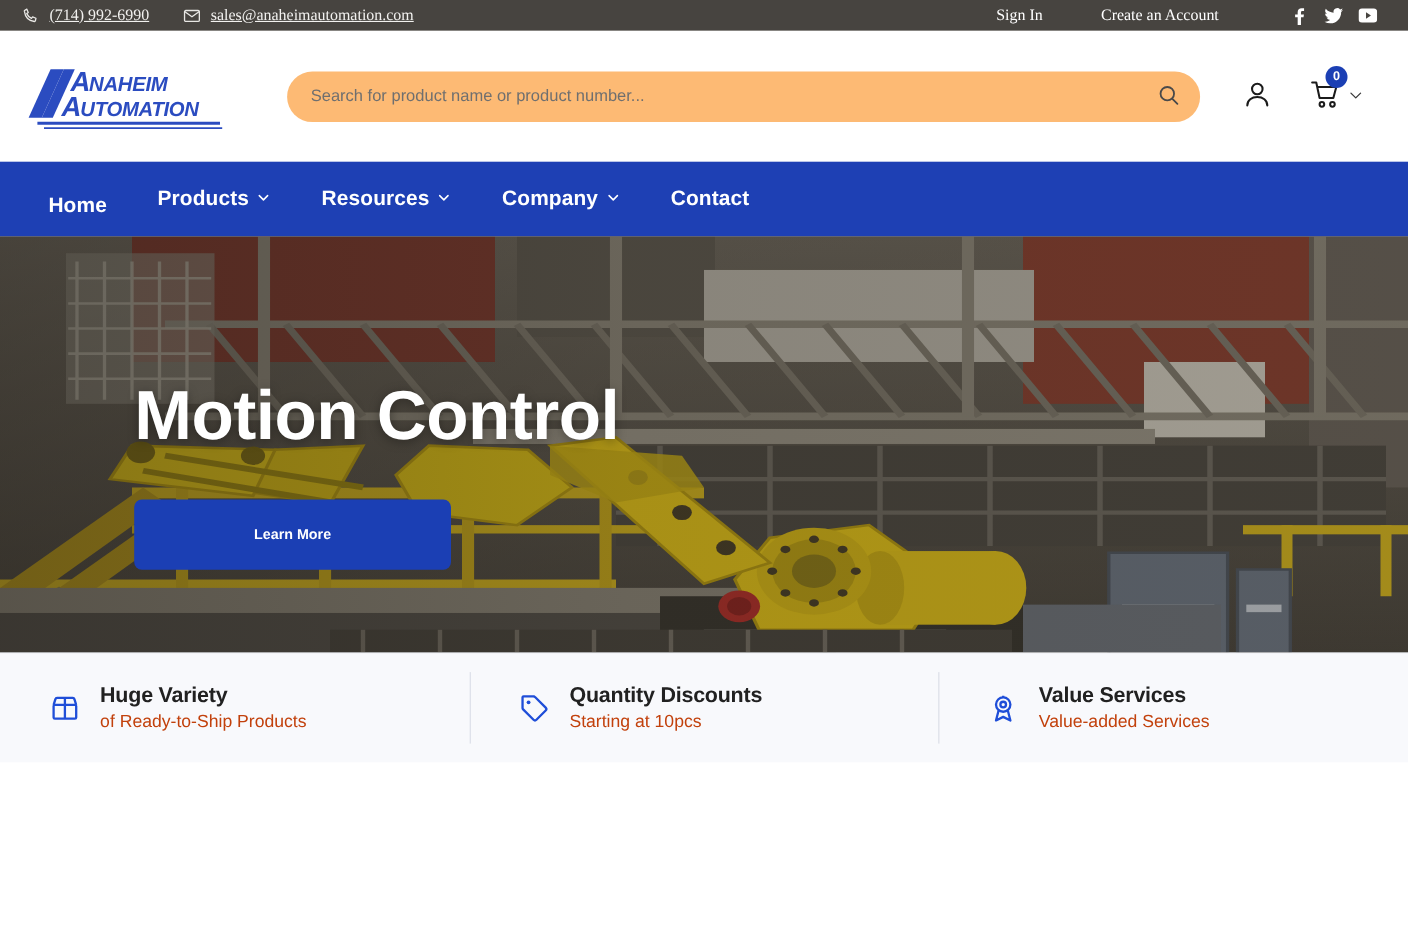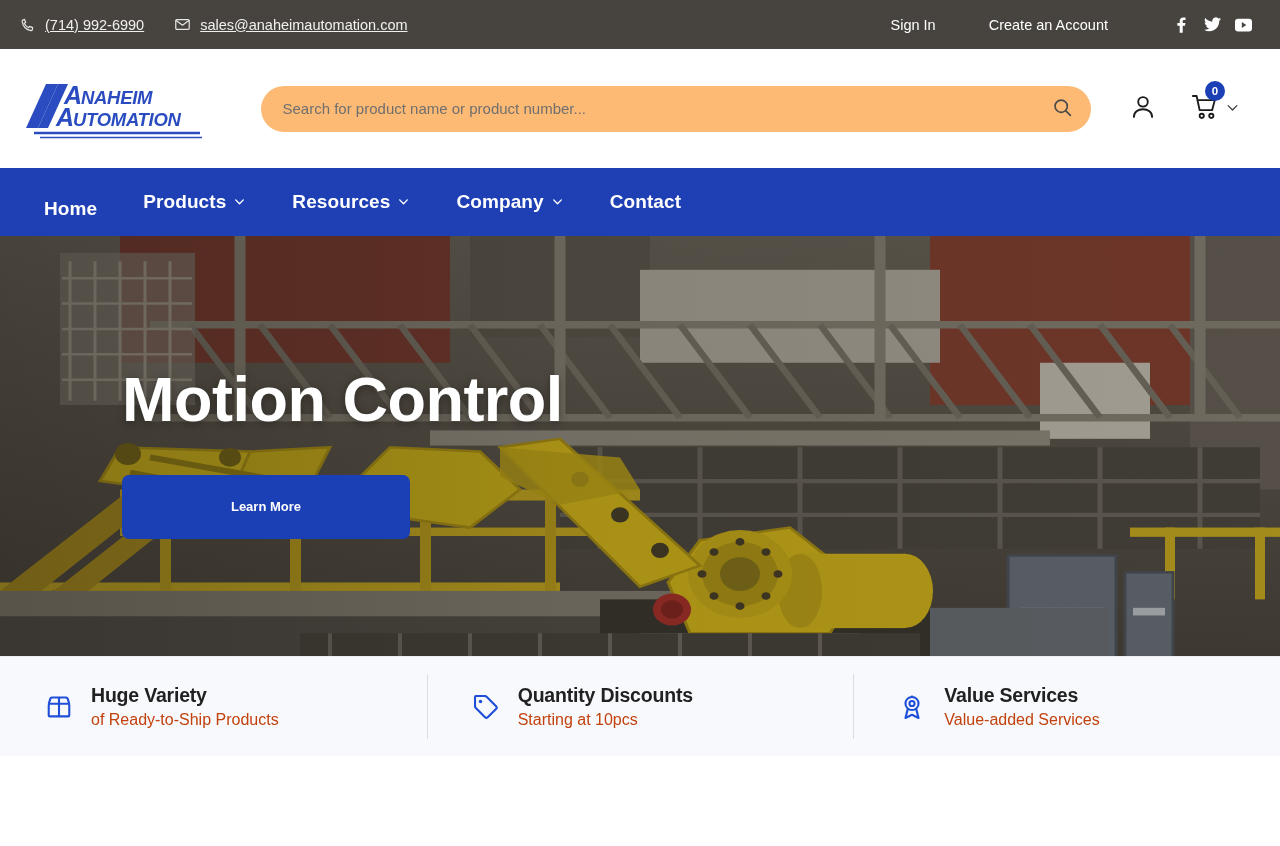--- a/index.html
+++ b/index.html
@@ -5,27 +5,28 @@
   * { box-sizing: border-box; margin: 0; padding: 0; }
   html, body {
     width: 1280px; height: 846px;
     font-family: "Liberation Sans", sans-serif;
     background: #ffffff;
     overflow: hidden;
   }
 
   
   .topbar {
-    height: 49px;
+    height: 28px;
     background: #474440;
     color: #f0efed;
     display: flex;
     align-items: center;
     padding: 0 18px 0 20px;
     font-size: 14.5px;
+    font-family: Liberation Serif, serif;
   }
   .topbar-left { display: flex; align-items: center; gap: 30px; }
   .tb-item { display: flex; align-items: center; gap: 9px; white-space: nowrap; color: #f2f1ef; }
   .tb-item svg { display: block; }
   .topbar-right { margin-left: auto; display: flex; align-items: center; gap: 17px; }
   .tb-link {
     color: #ffffff; font-size: 14.5px; text-decoration: none;
     padding: 0 18px; white-space: nowrap;
   }
   .socials { display: flex; align-items: center; gap: 14px; margin-left: 30px; margin-right: 10px; }
@@ -107,21 +108,21 @@
     padding: 0 23px;
     white-space: nowrap;
     letter-spacing: 0.1px;
   }
   .nav-item:first-child { padding-left: 0; margin-left: 22px; margin-top: 13px; }
   .chev { display: inline-block; }
 
   
   .hero {
     position: relative;
-    height: 420px;
+    height: 378px;
     overflow: hidden;
     background: #3a3730;
   }
   .hero-photo { position: absolute; inset: 0; }
   .hero-photo svg { width: 100%; height: 100%; display: block; }
   .hero-shade {
     position: absolute; inset: 0;
     background: linear-gradient(90deg, rgba(25,22,18,0.45) 0%, rgba(25,22,18,0.30) 45%, rgba(25,22,18,0.26) 100%);
   }
   .hero-content {

